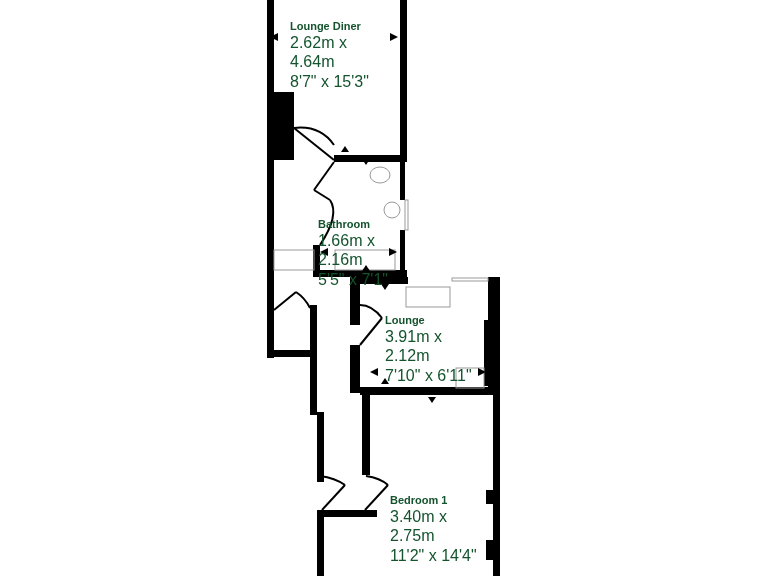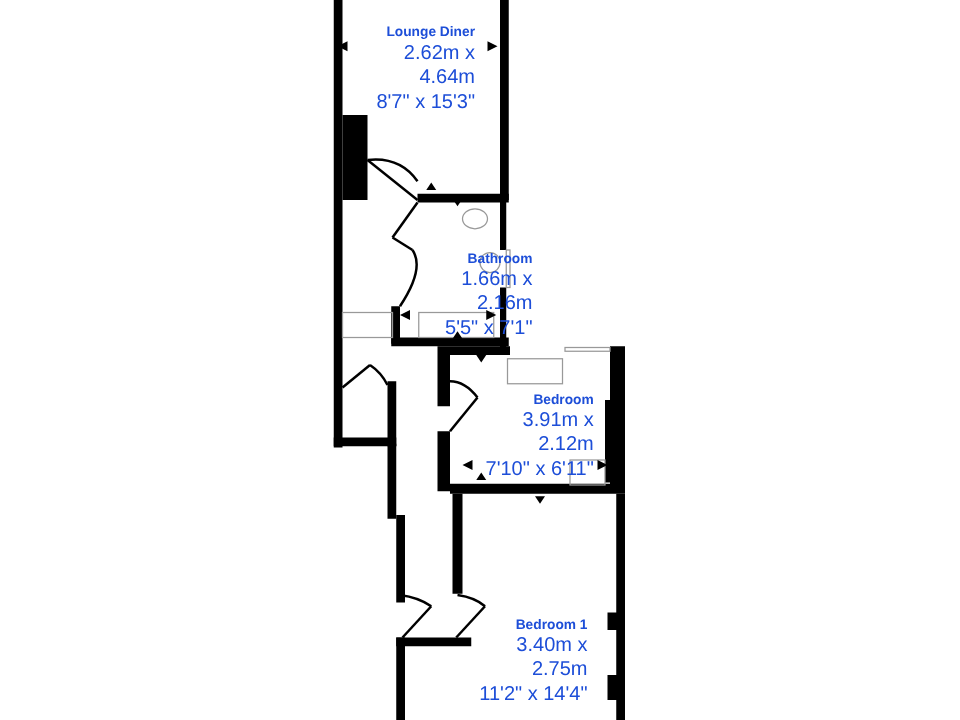--- a/index.html
+++ b/index.html
@@ -1,18 +1,18 @@
 <!DOCTYPE html>
 <html><head>
   <meta charset="utf-8">
   <style>
     html, body { margin: 0; padding: 0; background: #ffffff; }
     body { width: 768px; height: 576px; position: relative; overflow: hidden; font-family: "Liberation Sans", sans-serif; }
     svg { position: absolute; left: 0; top: 0; }
-    .room-label { position: absolute; text-align: right; color: #1d4ed8; line-height: 1.2; }
+    .room-label { position: absolute; text-align: left; color: #14532d; line-height: 1.2; }
     .room-label .name { font-weight: bold; font-size: 11px; display: block; }
     .room-label .dim { font-size: 16px; display: block; }
   </style>
 </head>
 <body>
 
 <svg width="768" height="576" viewBox="0 0 768 576">
   <g fill="#000">
 
     <rect x="267" y="0" width="7" height="358"></rect>
@@ -84,29 +84,29 @@
     <polygon points="432,403 428,397 436,397"></polygon>
   </g>
 </svg>
 
 <div class="room-label" style="left:290px; top:20px; width:90px;">
   <span class="name">Lounge Diner</span>
   <span class="dim">2.62m x 4.64m</span>
   <span class="dim">8'7" x 15'3"</span>
 </div>
 
-<div class="room-label" style="left:318px; top:201px; width:84px;margin-left:24px;">
+<div class="room-label" style="left:318px; top:218px; width:84px;">
   <span class="name">Bathroom</span>
   <span class="dim">1.66m x 2.16m</span>
   <span class="dim">5'5" x 7'1"</span>
 </div>
 
 <div class="room-label" style="left:385px; top:314px; width:90px;">
-  <span class="name">Bedroom</span>
+  <span class="name">Lounge</span>
   <span class="dim">3.91m x 2.12m</span>
   <span class="dim">7'10" x 6'11"</span>
 </div>
 
-<div class="room-label" style="left:380px; top:494px; width:90px;">
+<div class="room-label" style="left:390px; top:494px; width:90px;">
   <span class="name">Bedroom 1</span>
   <span class="dim">3.40m x 2.75m</span>
   <span class="dim">11'2" x 14'4"</span>
 </div>
 
 </body></html>

